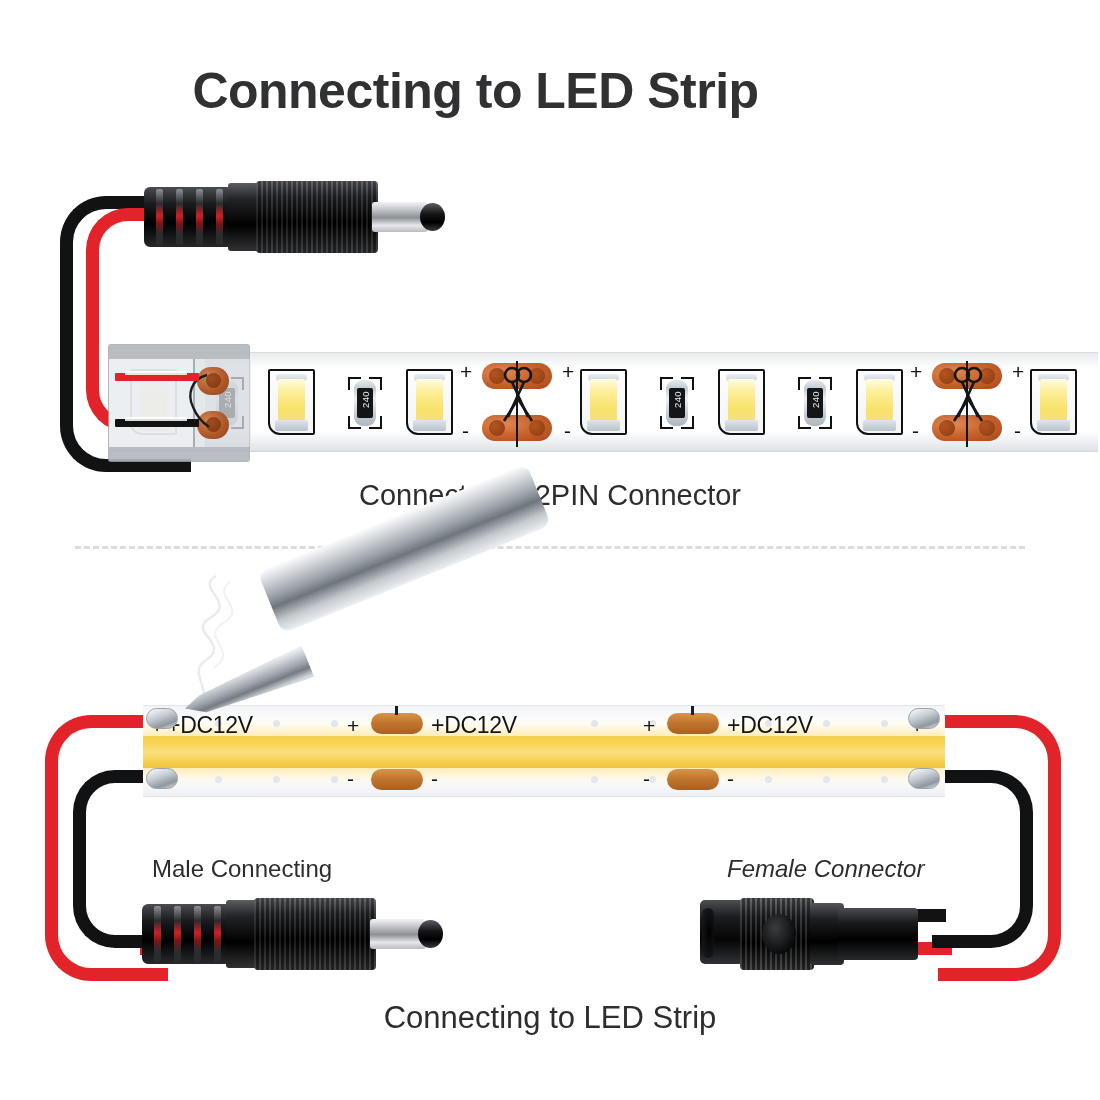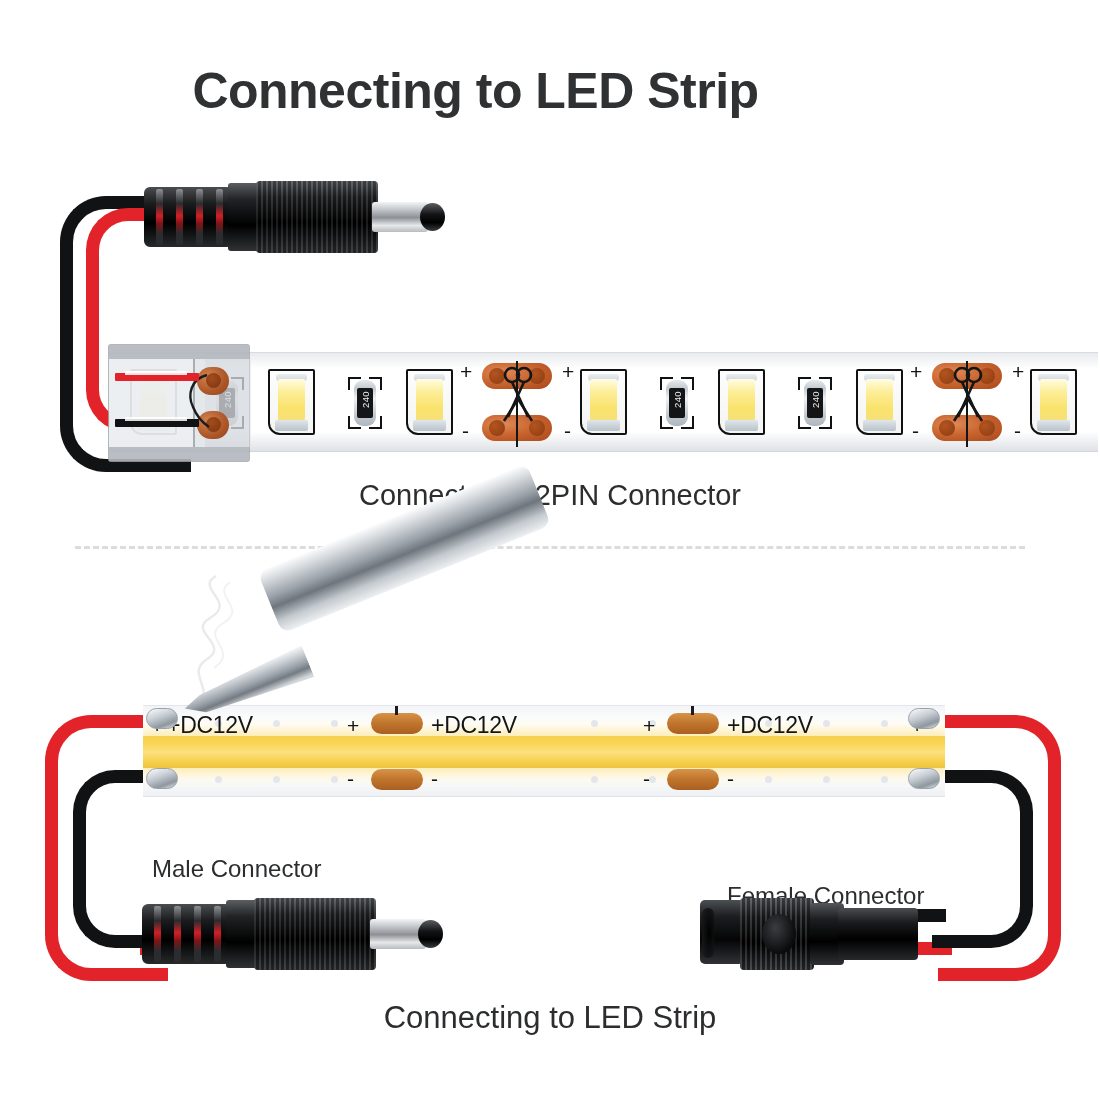--- a/index.html
+++ b/index.html
@@ -527,22 +527,22 @@
 
   <div class="iron">
     <svg class="smoke" viewBox="0 0 110 140">
       <path d="M52 8 C30 20 74 34 46 50 C22 64 68 76 42 92 C24 104 46 118 38 134" fill="none" stroke="#c8cdd2" stroke-width="2.4" opacity=".85"></path>
       <path d="M66 14 C46 28 86 40 58 56 C36 70 76 82 50 100" fill="none" stroke="#d5dade" stroke-width="2" opacity=".7"></path>
     </svg>
     <div class="shaft"></div>
     <div class="cone"></div>
   </div>
 
-  <div class="sublabel" style="left:152px;top:855px;">Male Connector</div>
-  <div class="sublabel" style="left:727px;top:882px;">Female Connector</div>
+  <div class="sublabel" style="left:152px;top:855px;">Male Connecting</div>
+  <div class="sublabel" style="left:727px;top:855px;font-style:italic;">Female Connector</div>
 
   <div class="plug" style="left:142px;top:898px;width:300px;height:72px;">
     <div class="grip" style="left:0;top:6px;"></div>
     <div class="gstripe" style="left:12px;top:8px;"></div>
     <div class="gstripe" style="left:32px;top:8px;"></div>
     <div class="gstripe" style="left:52px;top:8px;"></div>
     <div class="gstripe" style="left:72px;top:8px;"></div>
     <div class="shoulder" style="left:84px;top:2px;width:34px;height:68px;"></div>
     <div class="body" style="left:112px;top:0px;width:122px;height:72px;"></div>
     <div class="barrel" style="left:228px;top:21px;width:56px;height:30px;"></div>

